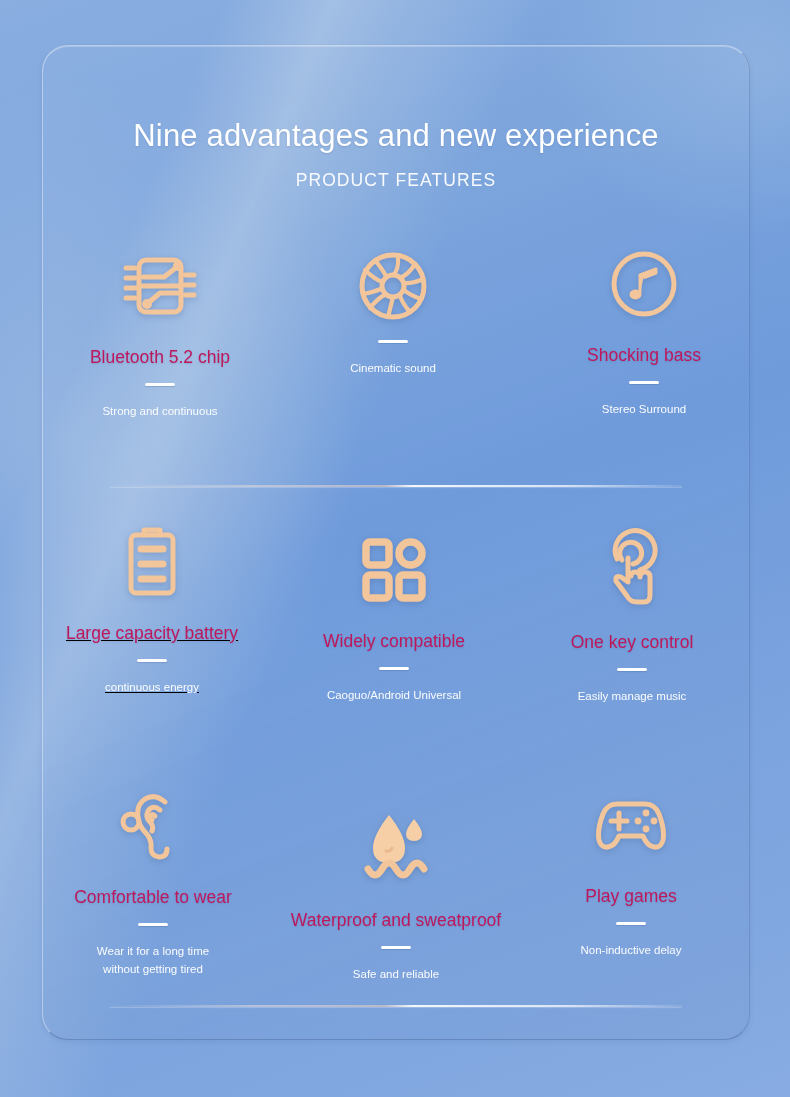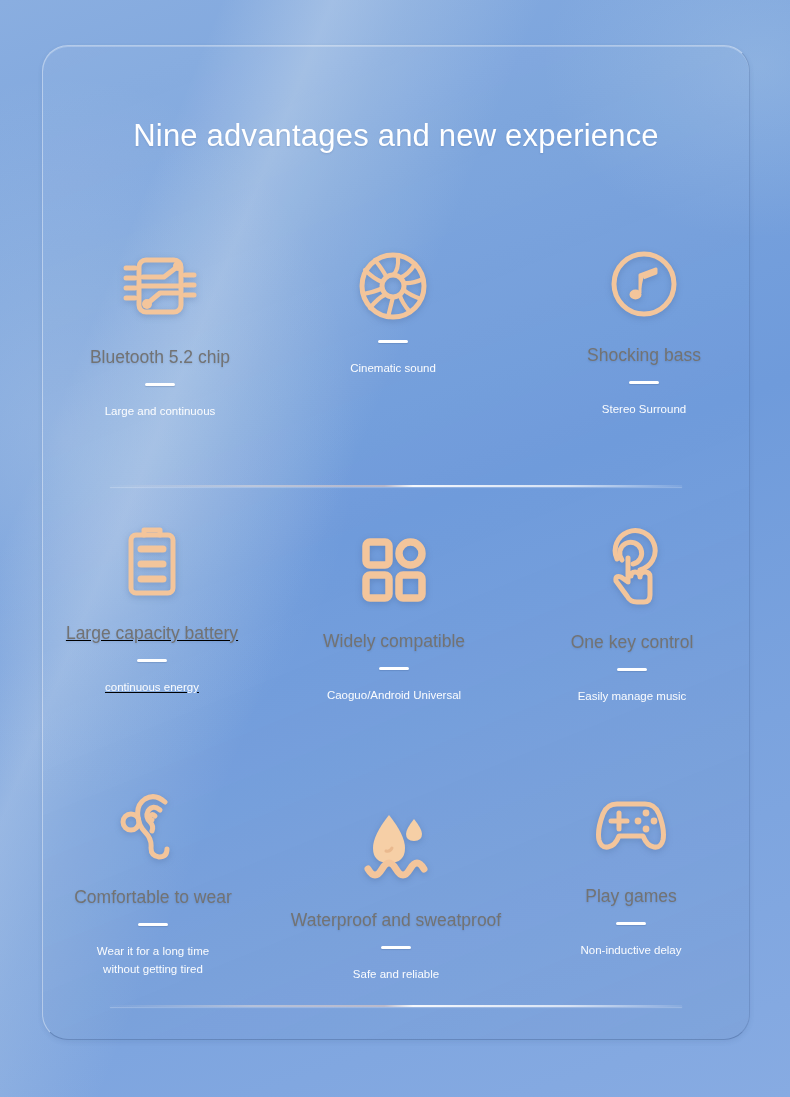--- a/index.html
+++ b/index.html
@@ -105,21 +105,21 @@
 
   .icon{
     width:78px; height:78px;
     display:flex; align-items:center; justify-content:center;
     filter:drop-shadow(0 2px 3px rgba(60,90,140,0.30));
   }
   .icon svg{ display:block; overflow:visible; }
 
   .c-title{
     margin-top:22px;
-    color:#737373;
+    color:#be185d;
     font-size:17.5px; font-weight:400;
     white-space:nowrap;
     text-shadow:0 1px 2px rgba(50,80,130,0.20);
   }
   .dash{
     margin-top:15px;
     width:30px; height:3px; border-radius:2px;
     background:#ffffff;
     box-shadow:0 1px 1px rgba(60,90,140,0.25);
   }
@@ -144,20 +144,21 @@
   .stack{ display:flex; flex-direction:column; align-items:center; }
   .icon-wrap{ display:flex; justify-content:center; width:100%; }
 </style>
 </head>
 <body>
 
 <div class="panel"></div>
 
 <div class="heading">
   <h1>Nine advantages and new experience</h1>
+  <div class="sub">PRODUCT FEATURES</div>
 </div>
 
 <div class="grid">
 
   <div class="row r1">
     <div class="divider d1"></div>
 
     <div class="cell c1">
       <div class="stack">
         <div class="icon-wrap">
@@ -174,21 +175,21 @@
               <line x1="4" y1="37" x2="13" y2="37"></line>
               <line x1="4" y1="47" x2="13" y2="47"></line>
               <line x1="63" y1="24" x2="72" y2="24"></line>
               <line x1="63" y1="34" x2="72" y2="34"></line>
               <line x1="63" y1="44" x2="72" y2="44"></line>
             </svg>
           </div>
         </div>
         <div class="c-title">Bluetooth 5.2 chip</div>
         <div class="dash"></div>
-        <div class="c-sub">Large and continuous</div>
+        <div class="c-sub">Strong and continuous</div>
       </div>
     </div>
 
     <div class="cell c2">
       <div class="stack">
         <div class="icon-wrap">
           <div class="icon">
             <svg width="70" height="70" viewBox="0 0 70 70" fill="none" stroke="#f3c59b" stroke-width="5">
               <circle cx="35" cy="35" r="31" stroke-width="5"></circle>
               <circle cx="35" cy="35" r="11" stroke-width="5"></circle>

